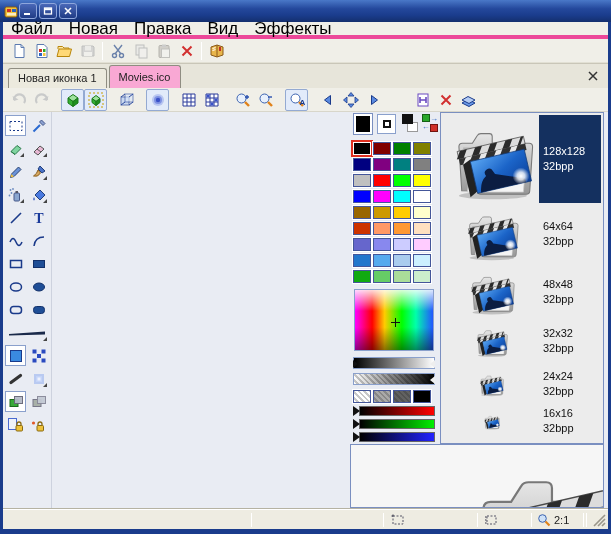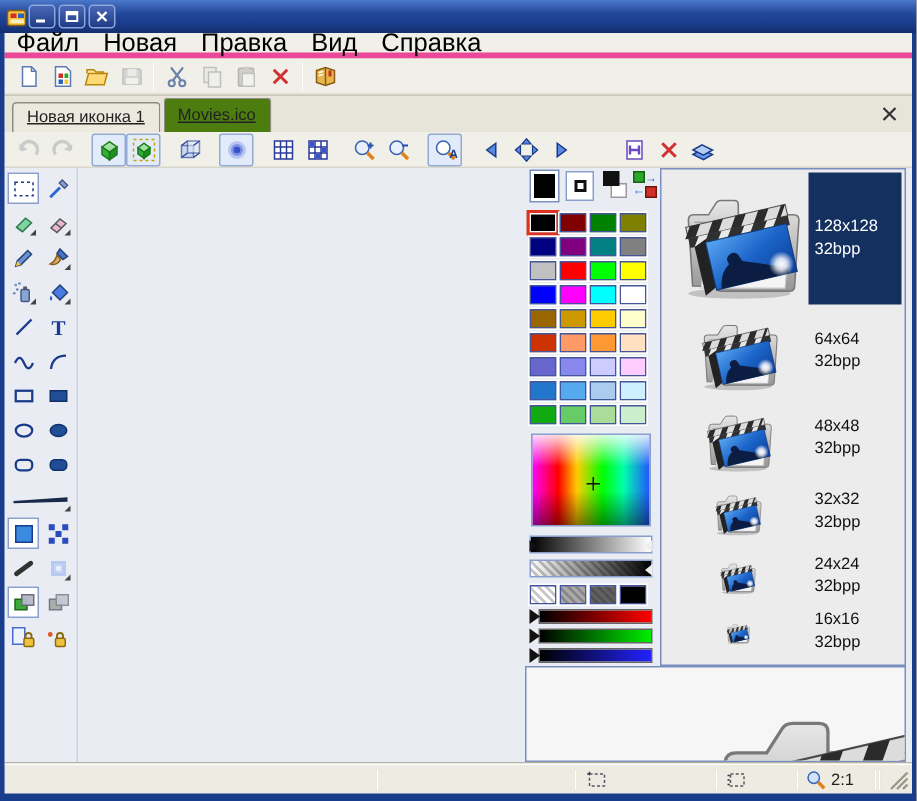--- a/index.html
+++ b/index.html
@@ -33,22 +33,22 @@
     border:1px solid transparent;border-radius:2px;}
   .tb.pressed{background:#e2ebfa;border:1px solid #94aad2;}
   .tb.disabled{opacity:.45;filter:grayscale(80%);}
   .tsep{width:1px;height:18px;background:#c6c3b4;border-right:1px solid #fff;margin:0 3px;}
   .gap8{width:8px;}.gap26{width:26px;}
 
   
   .tabbar{position:absolute;left:3px;top:63px;width:605px;height:25px;background:#e7e5da;
     border-top:1px solid #c9c6b8;display:flex;align-items:flex-end;padding-left:5px;}
   .tab{font-size:11px;padding:3px 9px 4px;border:1px solid #8f8d82;border-bottom:none;
-    border-radius:3px 3px 0 0;background:#eceade;color:#222;margin-right:2px;height:20px;text-decoration:underline;}
-  .tab.active{background:#4d7c0f;height:23px;padding-top:5px;position:relative;z-index:2;text-align:right;}
+    border-radius:3px 3px 0 0;background:#eceade;color:#222;margin-right:2px;height:20px;}
+  .tab.active{background:#f9a8d4;height:23px;padding-top:5px;position:relative;z-index:2;text-align:right;}
   .tabclose{position:absolute;right:8px;top:5px;width:14px;height:14px;display:flex;
     align-items:center;justify-content:center;}
 
   
   .mainbg{position:absolute;left:3px;top:112px;width:605px;height:397px;background:#e9ecf3;}
 
   
   .tools{position:absolute;left:3px;top:112px;width:49px;height:397px;background:#e9ecf3;
     border-right:1px solid #cdd2de;padding:3px 2px;display:grid;
     grid-template-columns:21px 21px;gap:2px 2px;justify-content:center;align-content:start;}
@@ -204,21 +204,21 @@
           </svg>
       </span>
     </span>
   </div>
 
   <div class="menubar">
       <span class="mi">Файл</span>
       <span class="mi">Новая</span>
       <span class="mi">Правка</span>
       <span class="mi">Вид</span>
-      <span class="mi">Справка</span>
+      <span class="mi">Эффекты</span>
     </div>
 
   <div class="toolbar toolbar1">
     <span class="tb">
       <svg width="16" height="16" viewBox="0 0 16 16">
           <path d="M4 1.5 h6 l3 3 V14.5 H4z" fill="#fff" stroke="#5b7ab0"></path>
           <path d="M10 1.5 v3 h3" fill="none" stroke="#5b7ab0"></path>
         </svg>
     </span>
     <span class="tb">

